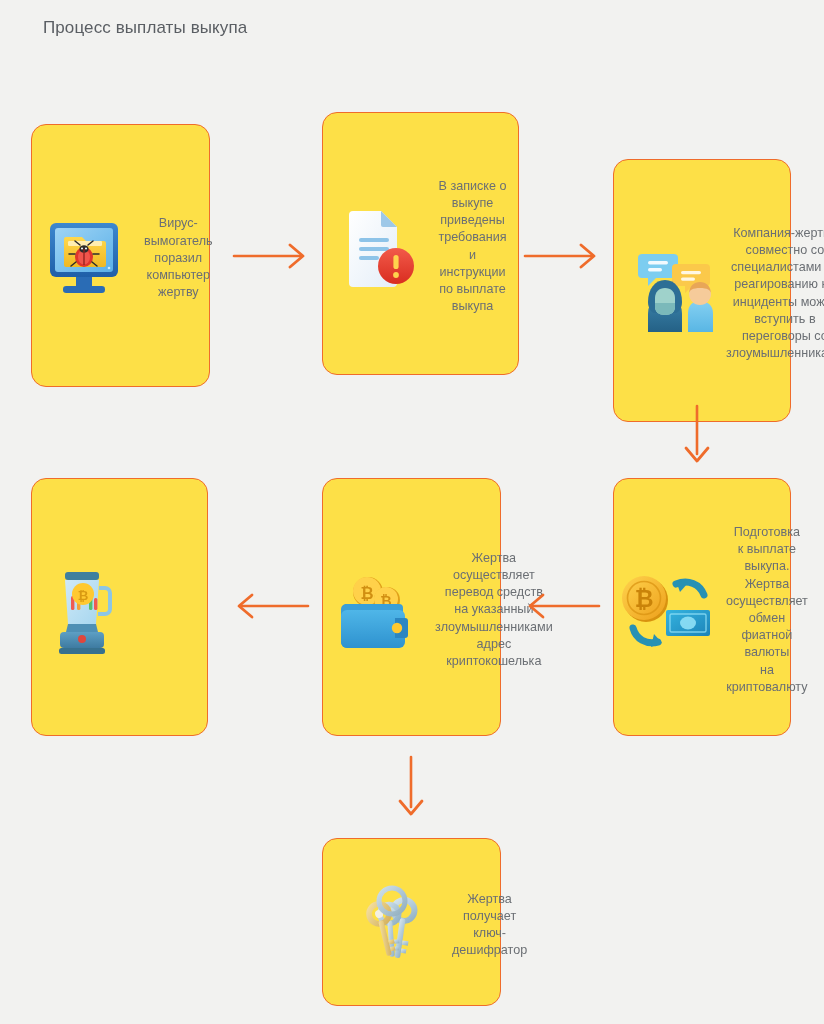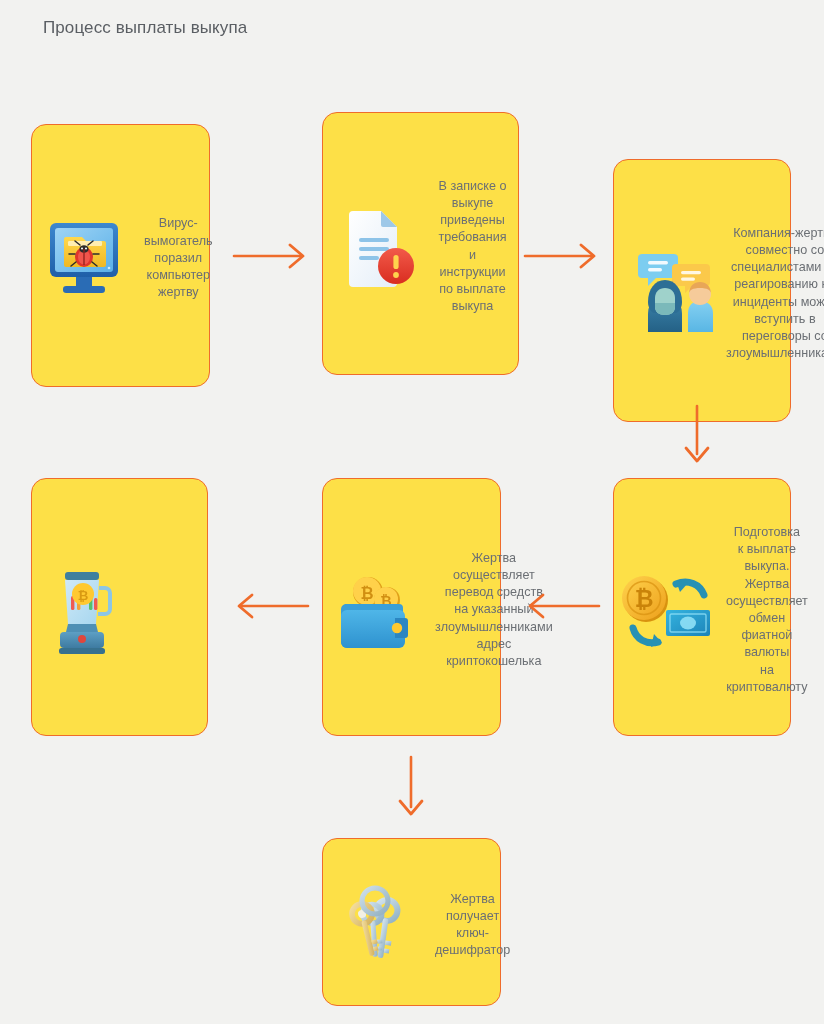--- a/index.html
+++ b/index.html
@@ -47,21 +47,21 @@
     white-space: pre-line;
   }
 
   
   #card-1 { left: 31px;  top: 124px; width: 179px; height: 263px; }
   #card-2 { left: 322px; top: 112px; width: 197px; height: 263px; }
   #card-3 { left: 613px; top: 124px; width: 178px; height: 263px; margin-top: 35px; }
   #card-4 { left: 613px; top: 478px; width: 178px; height: 258px; }
   #card-5 { left: 322px; top: 478px; width: 179px; height: 258px; }
   #card-6 { left: 31px;  top: 478px; width: 177px; height: 258px; }
-  #card-7 { left: 322px; top: 838px; width: 179px; height: 168px; }
+  #card-7 { left: 322px; top: 838px; width: 179px; height: 168px; padding-left: 17px; }
 
   #card-7 .card-icon { margin-top: 12px; height: 88px; }
 
   
   .arrow { position: absolute; }
   .arrow svg { display: block; overflow: visible; }
 
   #arrow-1 { left: 232px; top: 242px; }
   #arrow-2 { left: 523px; top: 242px; }
   #arrow-3 { left: 681px; top: 404px; }

